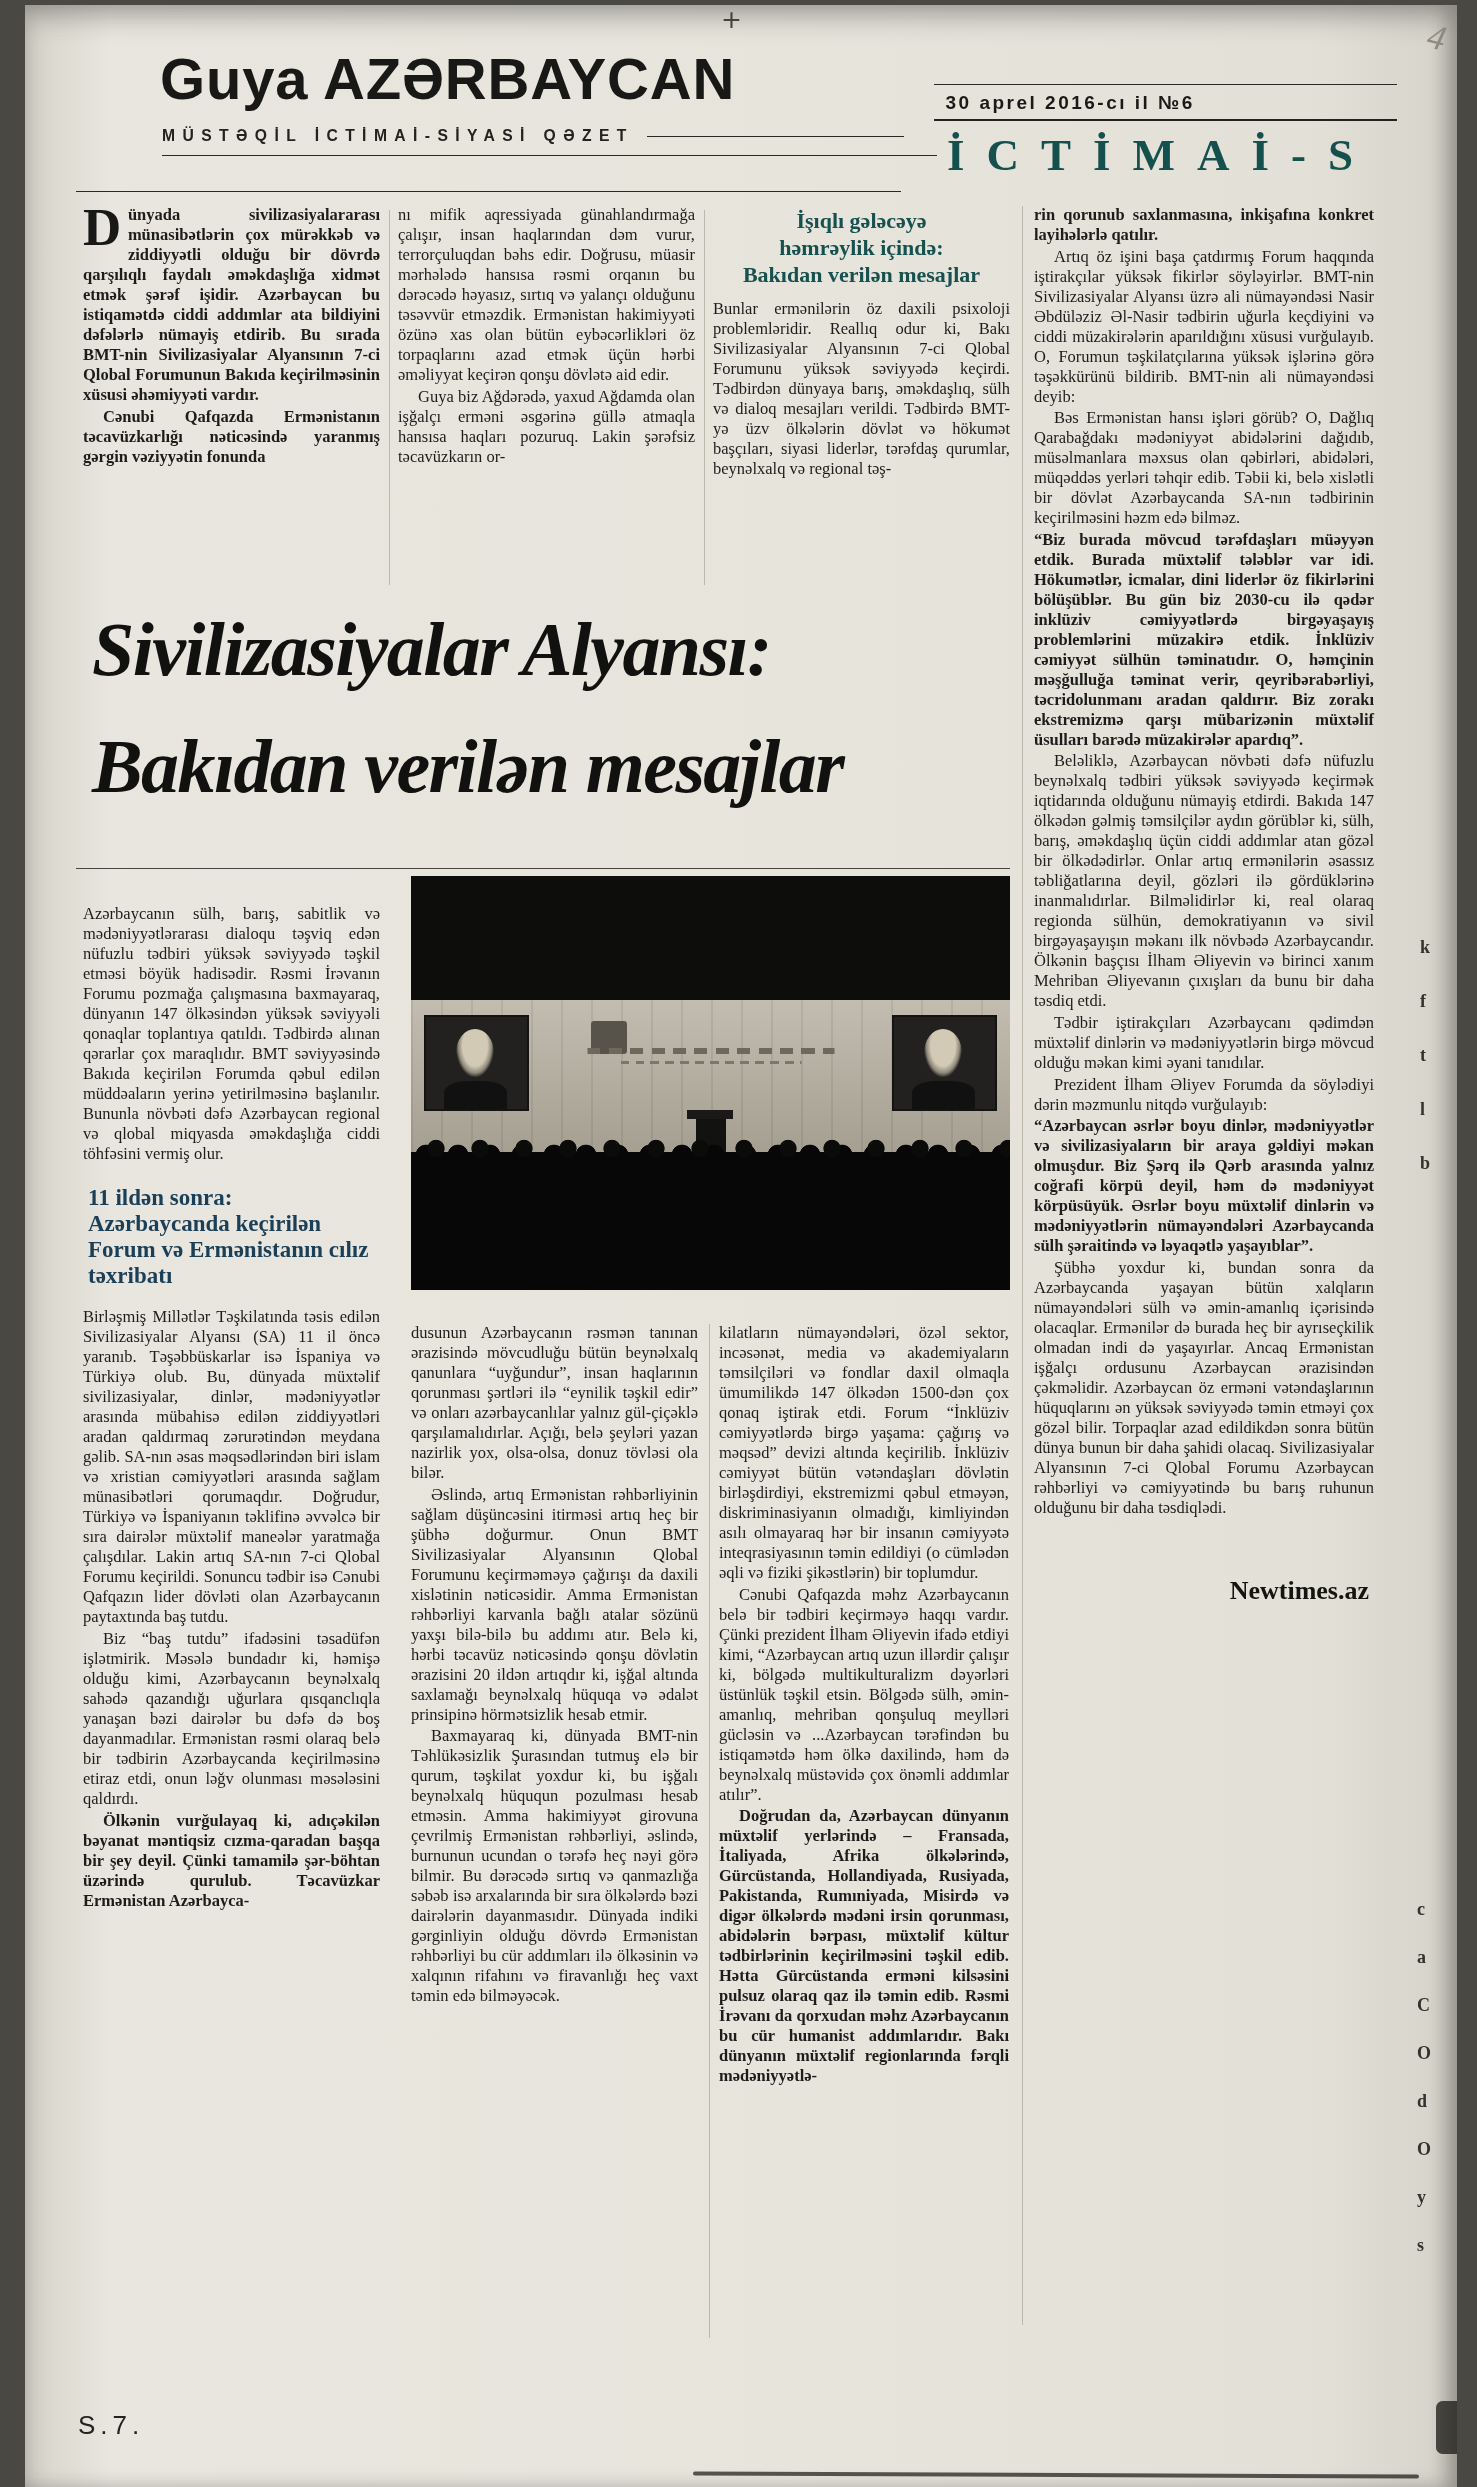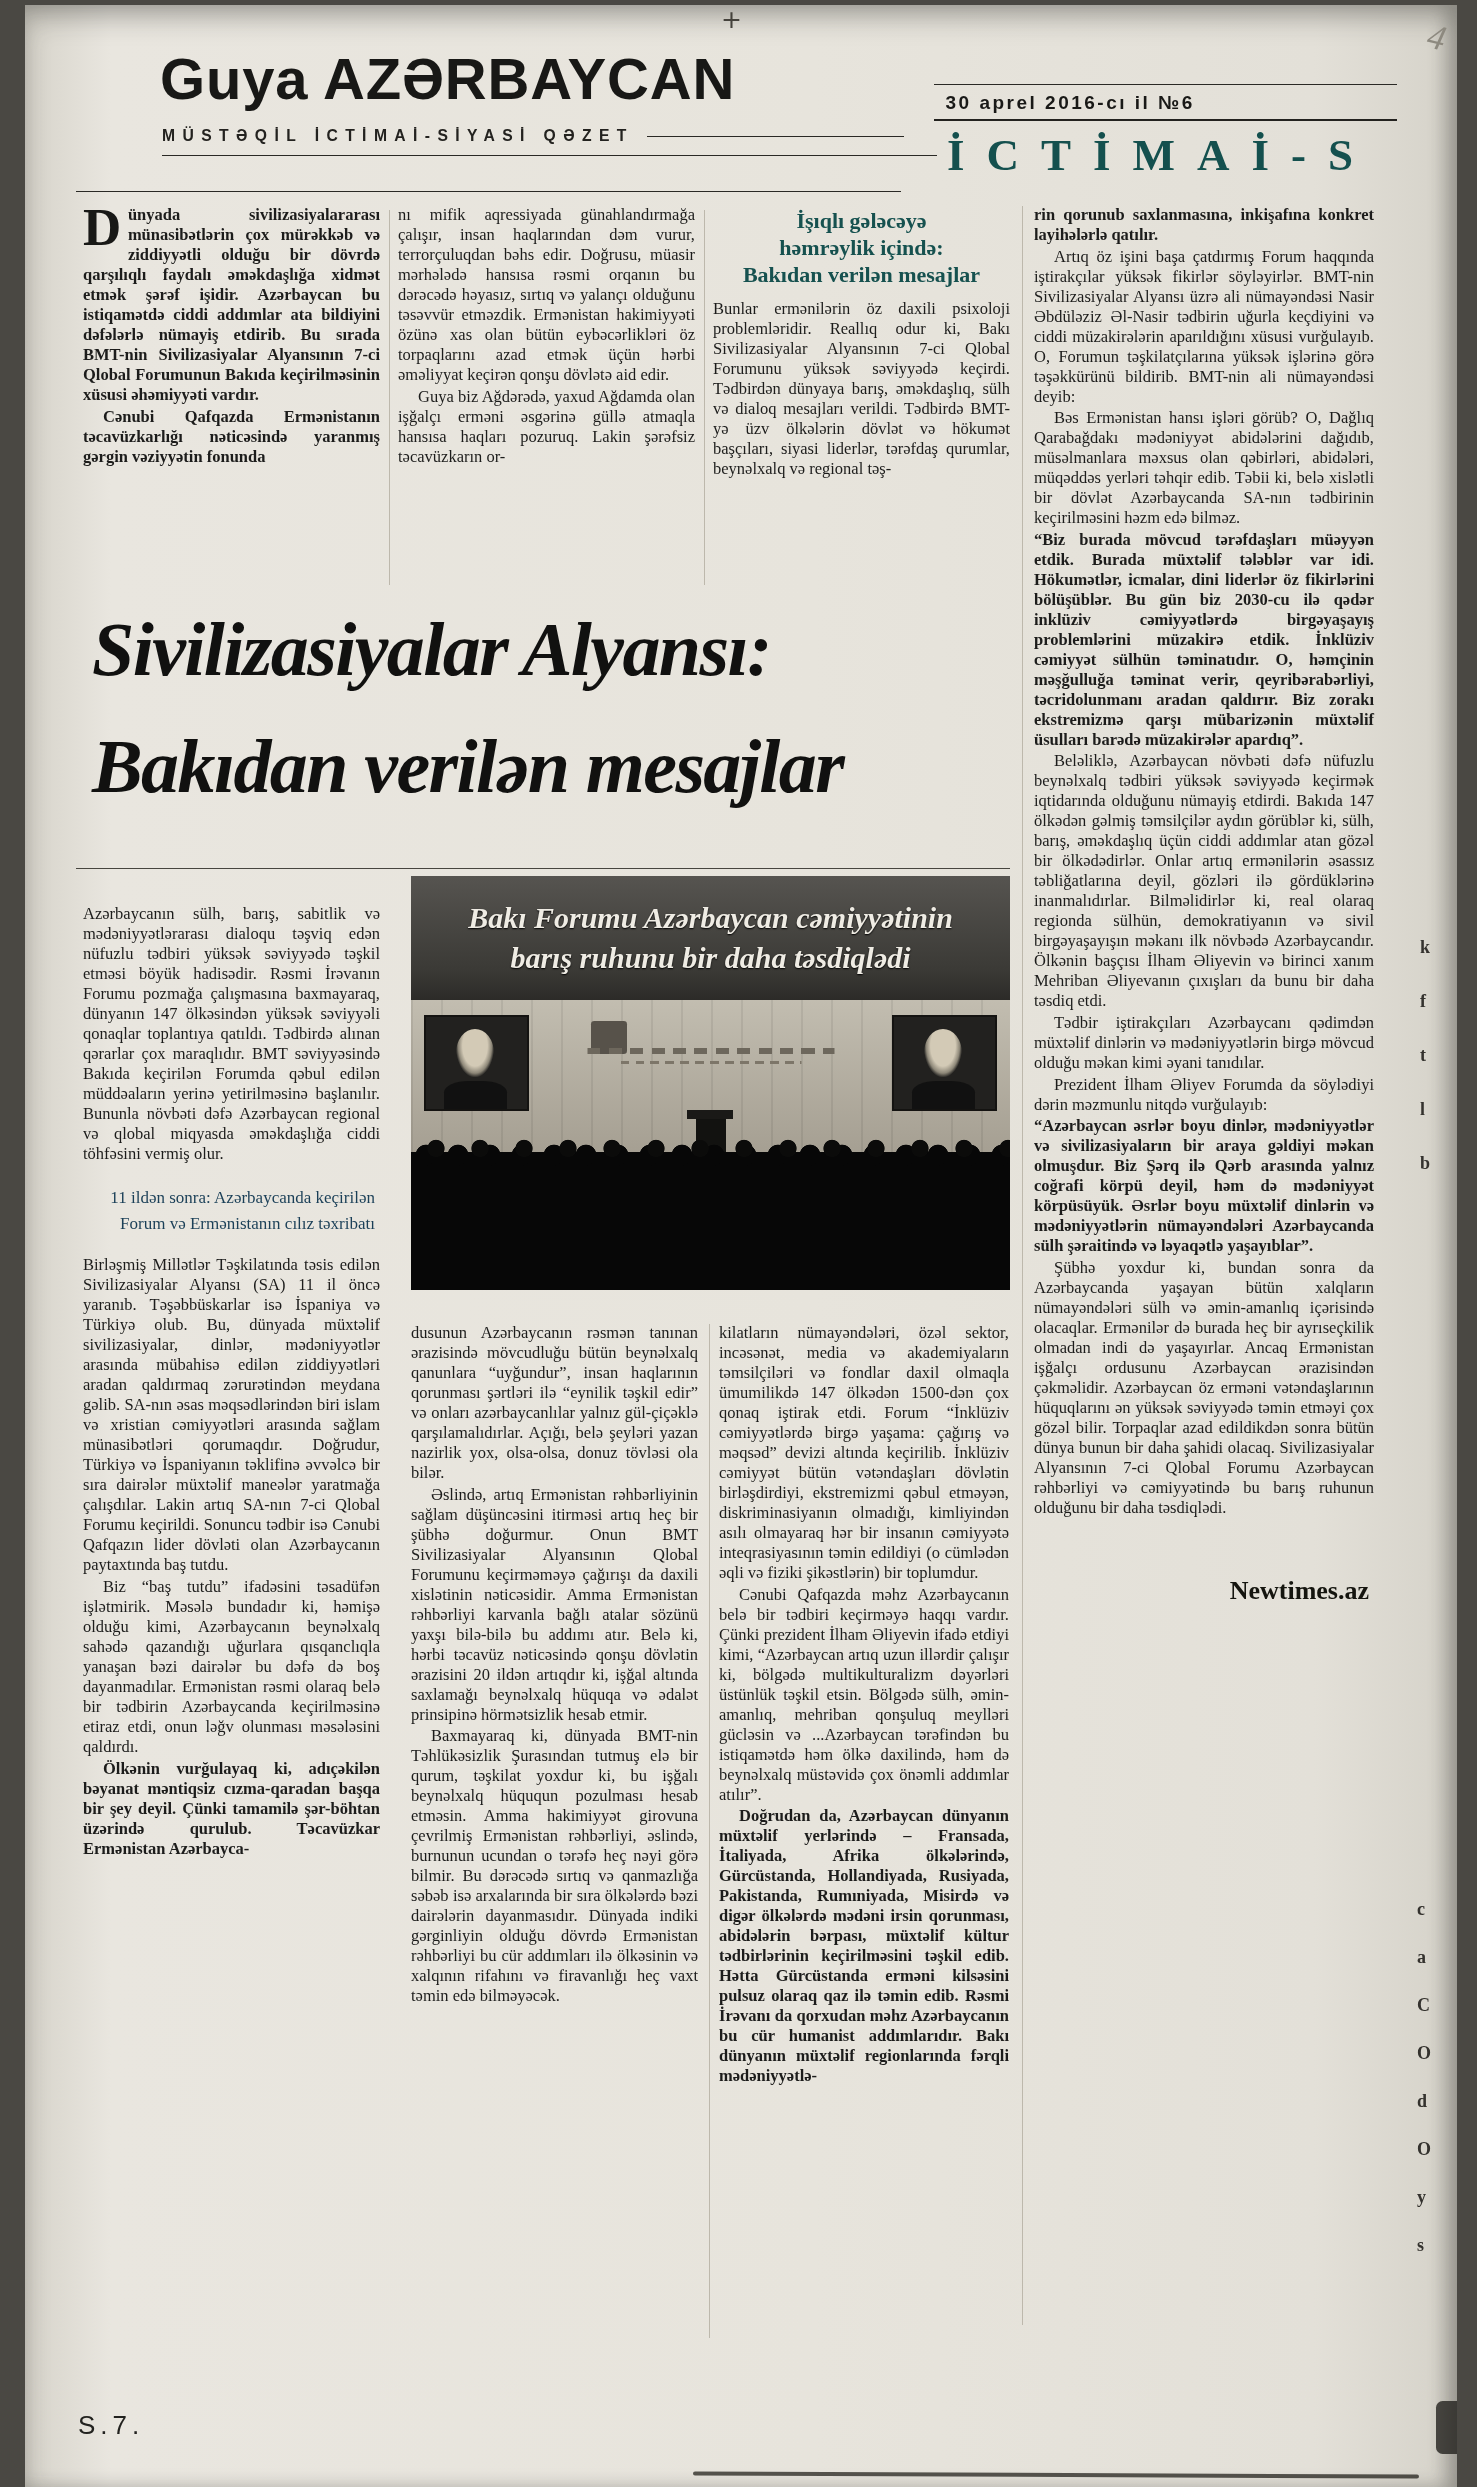--- a/index.html
+++ b/index.html
@@ -42,21 +42,21 @@
   .vr4{left:684px;top:1319px;height:1014px;}
 
   
   .headline{position:absolute;left:51px;top:587px;width:940px;margin:16px;color:#111110;}
   .hl-line{display:block;font-size:76px;line-height:82px;font-weight:bold;font-style:italic;letter-spacing:-1.6px;white-space:nowrap;}
   .hl-line + .hl-line{margin-top:35px;}
   .mid-rule{position:absolute;left:51px;top:863px;width:934px;border-top:1.6px solid #47453f;}
 
   
   .colA{position:absolute;left:58px;top:899px;width:297px;}
-  .subhead{margin:21.4px 5px 18px 5px;text-align:right;font-size:17px;line-height:26px;font-weight:normal;color:#1a3f57;}
+  .subhead{margin:21.4px 5px 18px 5px;text-align:left;font-size:23px;line-height:26px;font-weight:bold;color:#1a3f57;}
   .photo{position:absolute;left:386px;top:871px;width:599px;height:414px;background:#0d0d0c;overflow:hidden;}
   .photo-caption{position:absolute;left:0;top:0;right:0;height:124px;
     background:linear-gradient(#565450,#3b3a36 75%,#2c2b28);
     display:flex;flex-direction:column;justify-content:center;align-items:center;gap:6.6px;}
   .photo-caption span{font-size:30px;font-weight:bold;font-style:italic;color:#efece4;text-shadow:0 0.8px 1.6px #000;}
   .stage-wall{position:absolute;left:0;right:0;top:124px;height:154px;
     background:linear-gradient(#c2bdb0,#a59f92);}
   .stage-wall::before{content:"";position:absolute;inset:0;
     background:repeating-linear-gradient(90deg,rgba(0,0,0,.07) 0 1.6px,transparent 1.6px 30px);}
   .wall-mark{position:absolute;left:50%;top:172px;transform:translateX(-50%);width:247px;height:5.8px;
@@ -150,24 +150,20 @@
 
     <section class="colA">
       <p>Azərbaycanın sülh, barış, sabitlik və mədəniyyətlərarası dialoqu təşviq edən nüfuzlu tədbiri yüksək səviyyədə təşkil etməsi böyük hadisədir. Rəsmi İrəvanın Forumu pozmağa çalışmasına baxmayaraq, dünyanın 147 ölkəsindən yüksək səviyyəli qonaqlar toplantıya qatıldı. Tədbirdə alınan qərarlar çox maraqlıdır. BMT səviyyəsində Bakıda keçirilən Forumda qəbul edilən müddəaların yerinə yetirilməsinə başlanılır. Bununla növbəti dəfə Azərbaycan regional və qlobal miqyasda əməkdaşlığa ciddi töhfəsini vermiş olur.</p>
       <h4 class="subhead">11 ildən sonra: Azərbaycanda keçirilən Forum və Ermənistanın cılız təxribatı</h4>
       <p>Birləşmiş Millətlər Təşkilatında təsis edilən Sivilizasiyalar Alyansı (SA) 11 il öncə yaranıb. Təşəbbüskarlar isə İspaniya və Türkiyə olub. Bu, dünyada müxtəlif sivilizasiyalar, dinlər, mədəniyyətlər arasında mübahisə edilən ziddiyyətləri aradan qaldırmaq zərurətindən meydana gəlib. SA-nın əsas məqsədlərindən biri islam və xristian cəmiyyətləri arasında sağlam münasibətləri qorumaqdır. Doğrudur, Türkiyə və İspaniyanın təklifinə əvvəlcə bir sıra dairələr müxtəlif maneələr yaratmağa çalışdılar. Lakin artıq SA-nın 7-ci Qlobal Forumu keçirildi. Sonuncu tədbir isə Cənubi Qafqazın lider dövləti olan Azərbaycanın paytaxtında baş tutdu.</p>
       <p class="indent">Biz “baş tutdu” ifadəsini təsadüfən işlətmirik. Məsələ bundadır ki, həmişə olduğu kimi, Azərbaycanın beynəlxalq sahədə qazandığı uğurlara qısqanclıqla yanaşan bəzi dairələr bu dəfə də boş dayanmadılar. Ermənistan rəsmi olaraq belə bir tədbirin Azərbaycanda keçirilməsinə etiraz etdi, onun ləğv olunması məsələsini qaldırdı.</p>
       <p class="b indent">Ölkənin vurğulayaq ki, adıçəkilən bəyanat məntiqsiz cızma-qaradan başqa bir şey deyil. Çünki tamamilə şər-böhtan üzərində qurulub. Təcavüzkar Ermənistan Azərbayca-</p>
     </section>
 
     <figure class="photo" style="margin:0;">
-      <div class="photo-caption">
-        <span>Bakı Forumu Azərbaycan cəmiyyətinin</span>
-        <span>barış ruhunu bir daha təsdiqlədi</span>
-      </div>
       <div class="stage-wall"></div>
       <div class="wall-emblem"></div>
       <div class="wall-mark"></div>
       <div class="wall-mark2"></div>
       <div class="screen left">
           <div class="face"></div>
         </div>
       <div class="screen right">
           <div class="face"></div>
         </div>

